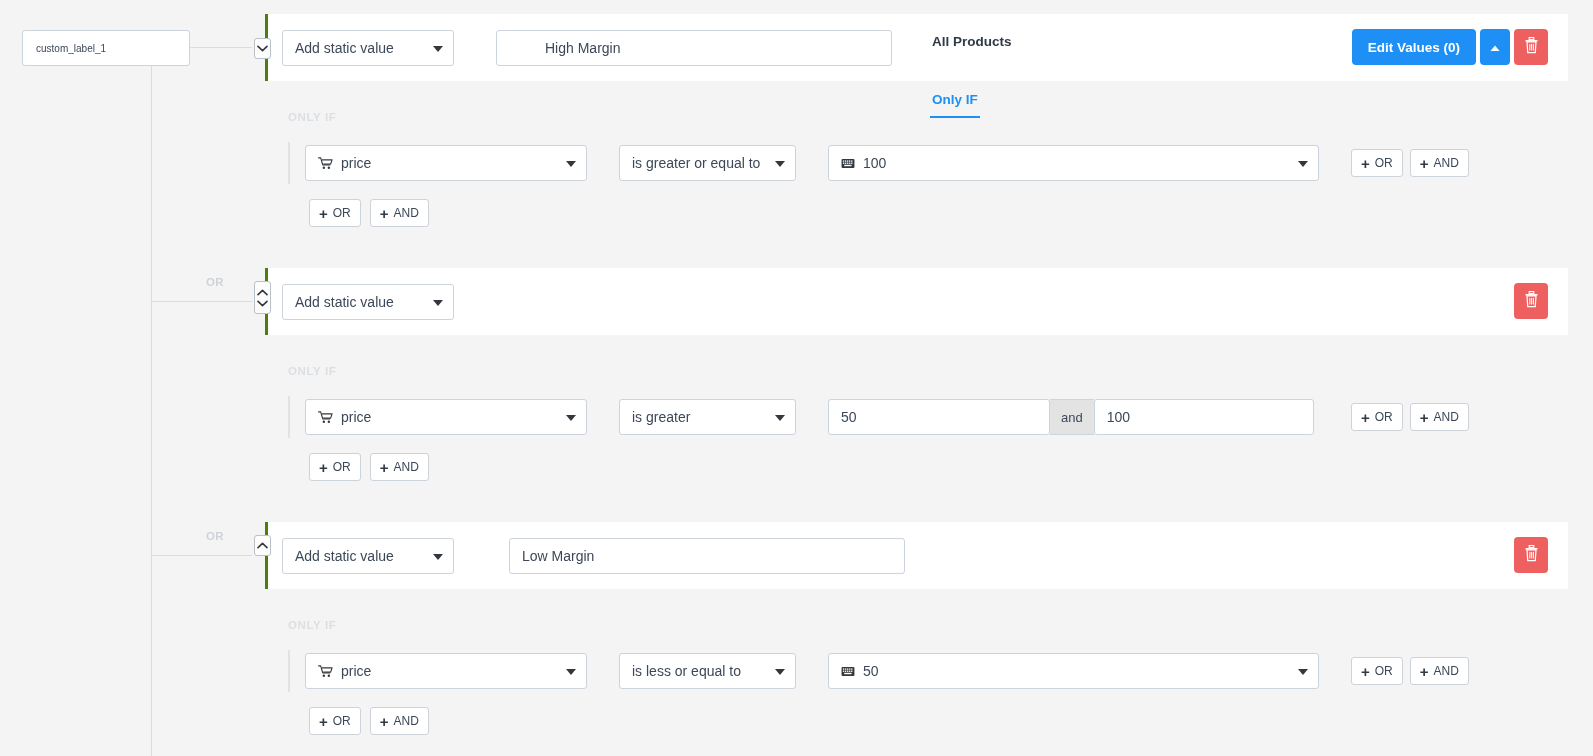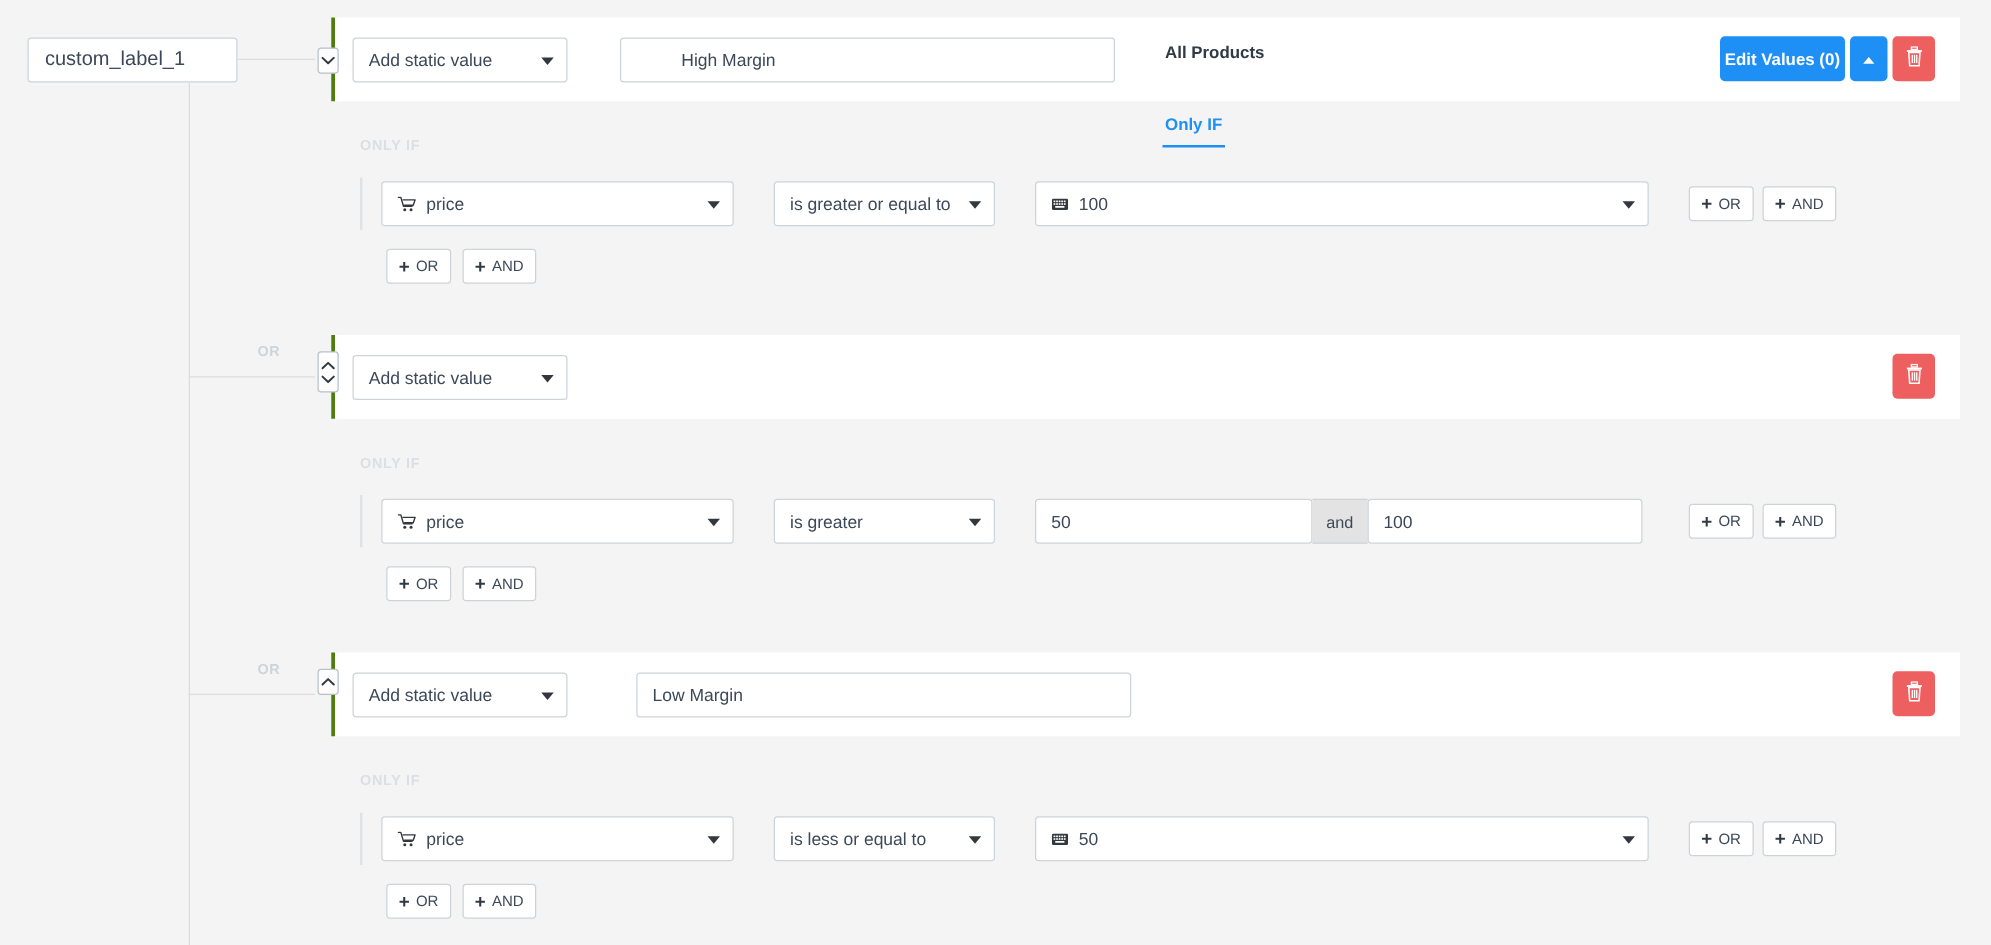--- a/index.html
+++ b/index.html
@@ -19,21 +19,21 @@
   
   .field-chip {
     position: absolute;
     left: 22px; top: 30px;
     width: 168px; height: 36px;
     background: #ffffff;
     border: 1px solid #ccd3da;
     border-radius: 3px;
     display: flex; align-items: center;
     padding: 0 13px;
-    font-size: 16px;
+    font-size: 10px;
     color: #3c4858;
   }
 
   
   .tree-line { position: absolute; background: #dcdcdc; }
   .tree-v-main { left: 151px; top: 66px; width: 1px; height: 690px; }
   .tree-h { position: absolute; height: 1px; background: #dcdcdc; }
 
   
   .tree-or {
@@ -116,21 +116,21 @@
     cursor: pointer;
     white-space: nowrap;
   }
   .tab.active { color: #1e90f5; border-bottom: 2.5px solid #1e90f5; }
 
   
   .btn-primary {
     background: #1e90f5; color: #fff;
     border: none; border-radius: 4px;
     font-size: 13.5px; font-weight: bold;
-    height: 36px; padding: 0 4px;
+    height: 36px; padding: 0 16px;
     display: flex; align-items: center; justify-content: center;
     cursor: pointer; white-space: nowrap;
     font-family: "Liberation Sans", sans-serif;
     margin-left: 36px;
   }
   .btn-sq-blue {
     background: #1e90f5; color: #fff;
     border: none; border-radius: 4px;
     width: 30px; height: 36px;
     display: flex; align-items: center; justify-content: center;

